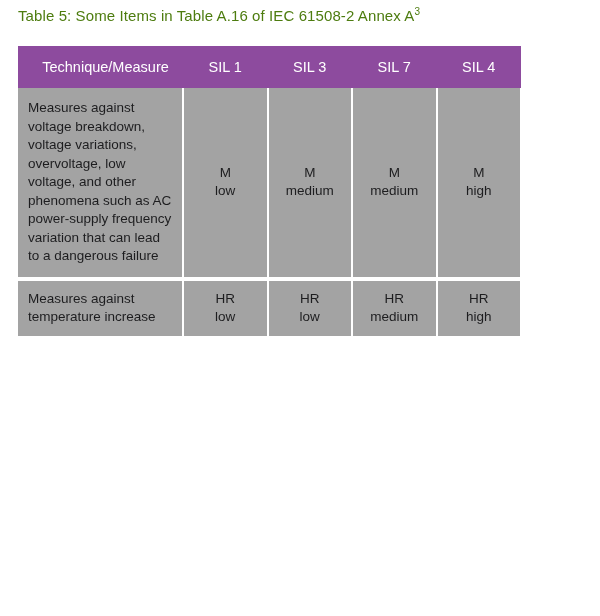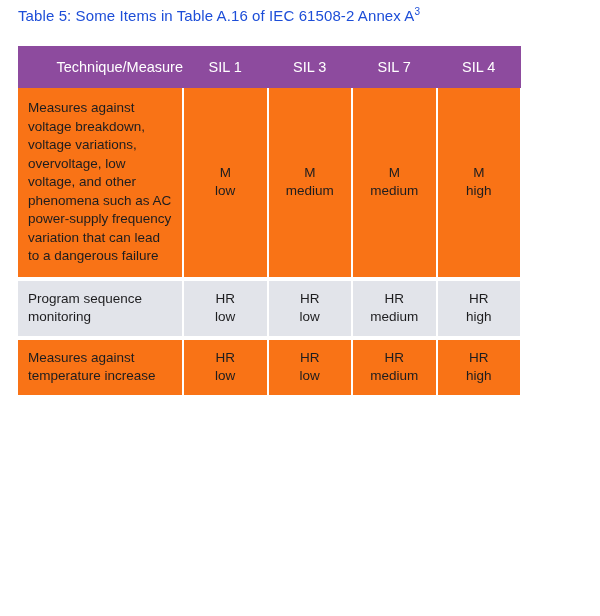--- a/index.html
+++ b/index.html
@@ -22,21 +22,21 @@
     background: #ffffff;
   }
 
   
   .caption {
     position: absolute;
     left: 18px;
     top: 6px;
     font-size: 15px;
     line-height: 20px;
-    color: #1d4ed8;
+    color: #4d7c0f;
     white-space: nowrap;
     letter-spacing: 0.1px;
   }
   .caption .sup {
     font-size: 10px;
     vertical-align: super;
     line-height: 0;
   }
 
   
@@ -56,21 +56,21 @@
   table.sil col.c-sil  { width: 84.5px; }
 
   
   thead th {
     background: #8d4b9e;
     color: #ffffff;
     font-weight: normal;
     font-size: 14.5px;
     height: 42px;
     padding: 0 0 0 10px;
-    text-align: right;
+    text-align: center;
     vertical-align: middle;
     border: 0;
   }
   thead th.sil-h {
     text-align: center;
     padding: 0;
     margin-top: 25px;
   }
 
   
@@ -90,21 +90,21 @@
     border-left: 0;
   }
   tbody td.val {
     text-align: center;
   }
   tbody tr:last-child td {
     border-bottom: 0;
   }
 
   
-  tbody tr.odd  td { background: #f97316; margin-top: 25px; }
+  tbody tr.odd  td { background: #a3a3a3; margin-top: 25px; }
   tbody tr.even td { background: #e2e4ea; }
 
   
   tbody tr.r1 td { padding-top: 11px; padding-bottom: 11px; }
 
   .val-line { display: block; }
 </style>
 </head>
 <body>
 
@@ -147,39 +147,20 @@
           <td class="val">
             <span class="val-line">M</span>
             <span class="val-line">medium</span>
           </td>
           <td class="val">
             <span class="val-line">M</span>
             <span class="val-line">high</span>
           </td>
         </tr>
 
-        <tr class="even">
-          <td class="tech">Program sequence monitoring</td>
-          <td class="val">
-            <span class="val-line">HR</span>
-            <span class="val-line">low</span>
-          </td>
-          <td class="val">
-            <span class="val-line">HR</span>
-            <span class="val-line">low</span>
-          </td>
-          <td class="val">
-            <span class="val-line">HR</span>
-            <span class="val-line">medium</span>
-          </td>
-          <td class="val">
-            <span class="val-line">HR</span>
-            <span class="val-line">high</span>
-          </td>
-        </tr>
 
         <tr class="odd">
           <td class="tech">Measures against temperature increase</td>
           <td class="val">
             <span class="val-line">HR</span>
             <span class="val-line">low</span>
           </td>
           <td class="val">
             <span class="val-line">HR</span>
             <span class="val-line">low</span>

